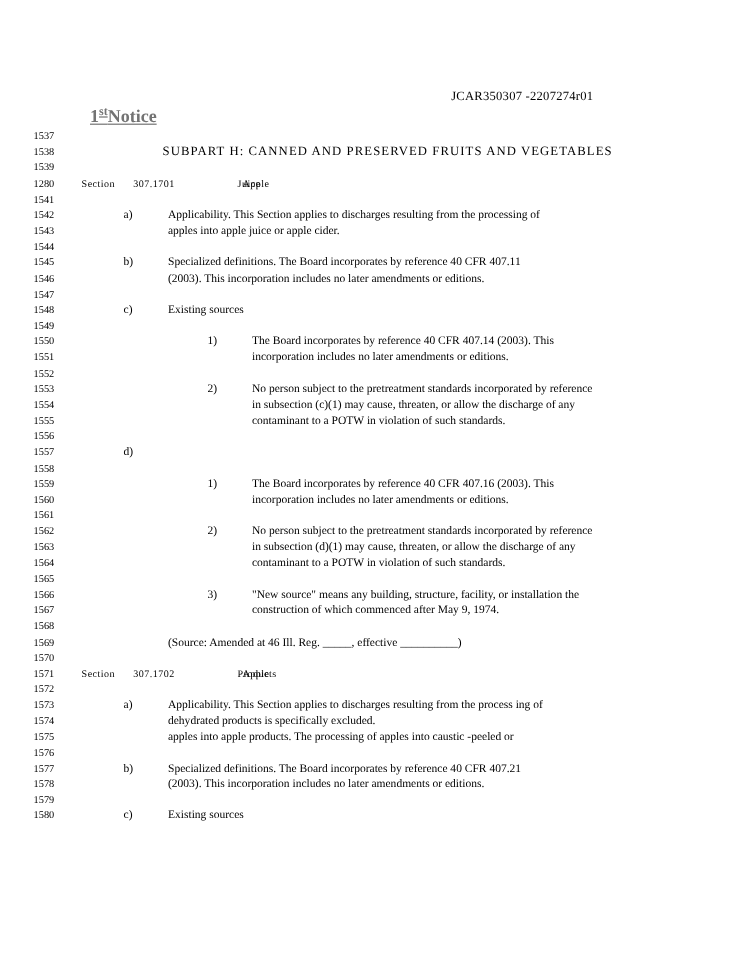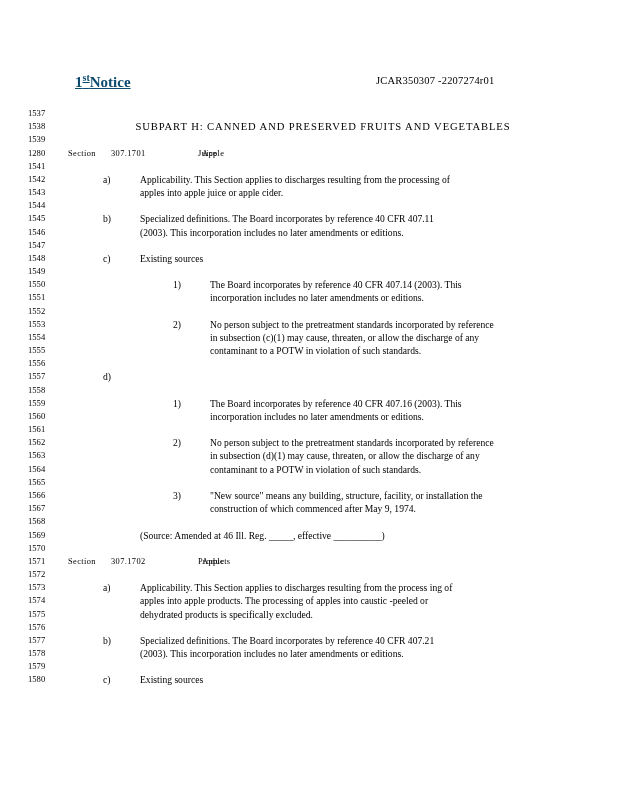--- a/index.html
+++ b/index.html
@@ -25,22 +25,22 @@
   .header {
     position: absolute;
     left: 0;
     top: 72px;
     width: 618px;
     height: 22px;
   }
   .notice {
     position: absolute;
     left: 75px;
-    top: 0;
-    color: #0c4a6e;
+    top: 16px;
+    color: #737373;
     font-size: 15px;
     font-weight: bold;
     text-decoration: underline;
     white-space: nowrap;
   }
   .notice sup {
     font-size: 10px;
     vertical-align: super;
     text-decoration: underline;
   }
@@ -291,25 +291,25 @@
     </div>
 
     <div class="ln"></div>
 
     <div class="ln">
       <span class="lvl-a">a)</span>
       <span class="lvl-atext">Applicability.    This  Section  applies  to discharges   resulting  from  the process  ing of</span>
     </div>
 
     <div class="ln">
+      <span class="cont-a">dehydrated    products   is specifically   excluded.</span>
+    </div>
+
+    <div class="ln">
       <span class="cont-a">apples   into apple  products.    The processing    of apples  into caustic  -peeled   or</span>
-    </div>
-
-    <div class="ln">
-      <span class="cont-a">dehydrated    products   is specifically   excluded.</span>
     </div>
 
     <div class="ln"></div>
 
     <div class="ln">
       <span class="lvl-a">b)</span>
       <span class="lvl-atext">Specialized    definitions.   The  Board   incorporates    by  reference    40  CFR  407.21</span>
     </div>
 
     <div class="ln">

